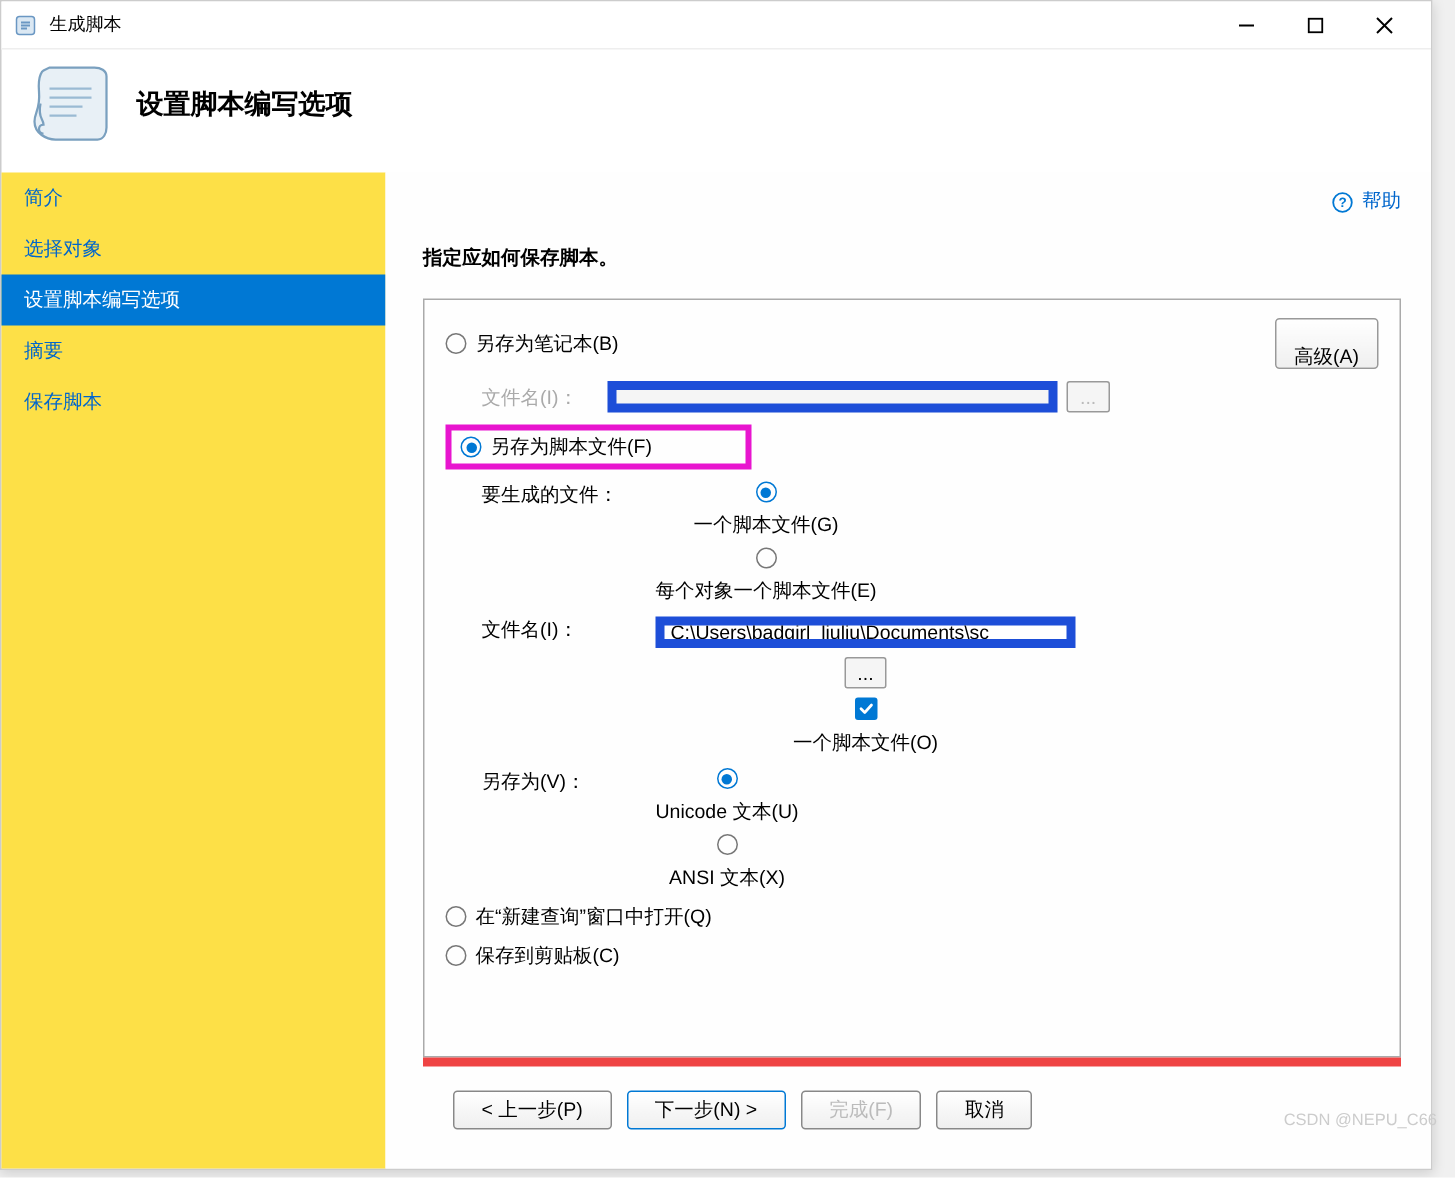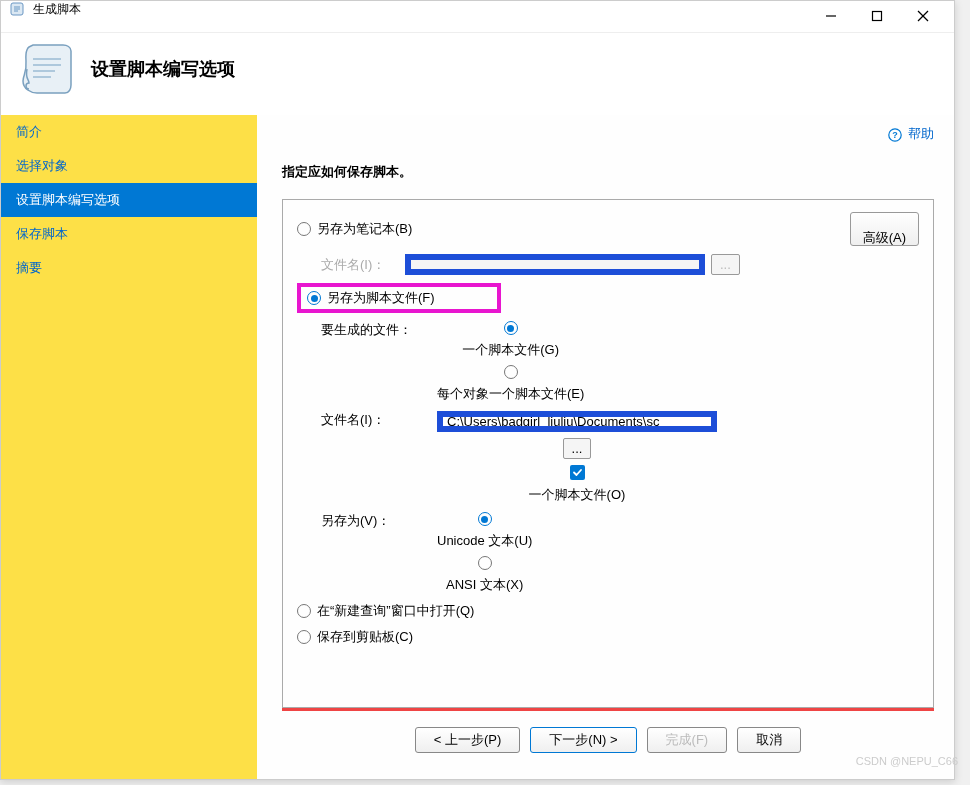--- a/index.html
+++ b/index.html
@@ -1,18 +1,18 @@
 <!DOCTYPE html>
 <html><head>
 <meta charset="utf-8">
 <style>
 * { box-sizing: border-box; margin: 0; padding: 0; }
 body { font-family: "Microsoft YaHei", "Segoe UI", sans-serif; font-size: 13px; background: #f0f0f0; width: 970px; height: 785px; overflow: hidden; }
 .window { width: 955px; height: 780px; background: #fff; border: 1px solid #ccc; display: flex; flex-direction: column; box-shadow: 0 2px 8px rgba(0,0,0,0.15); }
-.titlebar { height: 32px; display: flex; align-items: flex-start; padding: 0 8px; background: #fff; border-bottom: 1px solid #eee; }
+.titlebar { height: 32px; display: flex; align-items: center; padding: 0 8px; background: #fff; border-bottom: 1px solid #eee; }
 .titlebar-icon { width: 16px; height: 16px; margin-right: 8px; }
 .titlebar-text { font-size: 12px; flex: 1; }
 .titlebar-controls { display: flex; gap: 0; }
 .tb-btn { width: 46px; height: 30px; display: flex; align-items: center; justify-content: center; background: transparent; border: none; cursor: pointer; }
 .tb-btn svg { width: 12px; height: 12px; }
 .header { display: flex; align-items: center; padding: 8px 20px 18px 20px; }
 .header-icon { width: 52px; height: 56px; margin-right: 18px; }
 .header-title { font-size: 18px; font-weight: bold; }
 .content { flex: 1; display: flex; min-height: 0; }
 .sidebar { width: 256px; background: #fde047; display: flex; flex-direction: column; }
@@ -39,25 +39,25 @@
 .browse-btn { height: 21px; border: 1px solid #999; background: #f5f5f5; padding: 0 8px; font-size: 13px; line-height: 18px; cursor: pointer; border-radius: 2px; }
 .browse-btn[disabled] { color: #bbb; cursor: default; }
 .adv-btn { height: 24px; border: 1px solid #999; background: linear-gradient(#fff,#efefef); padding: 16px 12px; font-size: 13px; border-radius: 3px; cursor: pointer; }
 .highlight-box { border: 4px solid #e815cf; padding: 2px 6px 2px 0px; display: inline-flex; align-items: center; gap: 6px; }
 .opt-label { font-size: 13px; }
 .sub-group { margin-left: 24px; margin-top: 6px; }
 .sub-row { display: flex; align-items: flex-start; margin-bottom: 8px; }
 .sub-lbl { width: 116px; flex-shrink: 0; }
 .sub-content { display: flex; flex-direction: column; gap: 6px; }
 .inline-row { display: flex; align-items: center; gap: 6px; flex-direction: column; }
-.footer { display: flex; justify-content: center; gap: 10px; padding: 16px 20px; border-top: 3px solid #ef4444; }
+.footer { display: flex; justify-content: flex-start; gap: 10px; padding: 16px 20px; border-top: 6px solid #ef4444; }
 .ft-btn { height: 26px; padding: 0 18px; border: 1px solid #888; background: linear-gradient(#fff,#efefef); border-radius: 3px; font-size: 13px; cursor: pointer; display: inline-flex; align-items: center; gap: 4px; }
 .ft-btn.primary { border-color: #0078d4; }
 .ft-btn[disabled] { color: #bbb; cursor: default; }
-.watermark { position: absolute; bottom: 18px; right: 12px; font-size: 11px; color: #ccc; }
+.watermark { position: absolute; bottom: 32px; right: 12px; font-size: 11px; color: #ccc; }
 </style>
 </head>
 <body>
 
 <div class="window">
   <div class="titlebar">
     <svg class="titlebar-icon" viewBox="0 0 16 16">
         <rect x="2" y="2" width="12" height="12" rx="2" fill="#dbe8f3" stroke="#6a97c3"></rect>
         <path d="M5 6 h6 M5 8 h6 M5 10 h4" stroke="#6a97c3" stroke-width="1.2" fill="none"></path>
       </svg>
@@ -89,22 +89,22 @@
       <path d="M8 48 C4 48 4 42 8 42 C8 38 4 38 6 28" fill="none" stroke="#7aa0bf" stroke-width="1.5"></path>
     </svg>
     <div class="header-title">设置脚本编写选项</div>
   </div>
 
   <div class="content">
     <div class="sidebar">
       <div class="sidebar-item">简介</div>
       <div class="sidebar-item">选择对象</div>
       <div class="sidebar-item selected">设置脚本编写选项</div>
+      <div class="sidebar-item">摘要</div>
       <div class="sidebar-item">保存脚本</div>
-      <div class="sidebar-item">摘要</div>
     </div>
 
     <div class="main">
       <div class="help-link">
         <a>
           <svg viewBox="0 0 14 14">
               <circle cx="7" cy="7" r="6.2" fill="none" stroke="#0078d4" stroke-width="1.2"></circle>
               <text x="7" y="10" text-anchor="middle" font-size="9" fill="#0078d4" font-weight="bold">?</text>
             </svg>
           <span>帮助</span>

